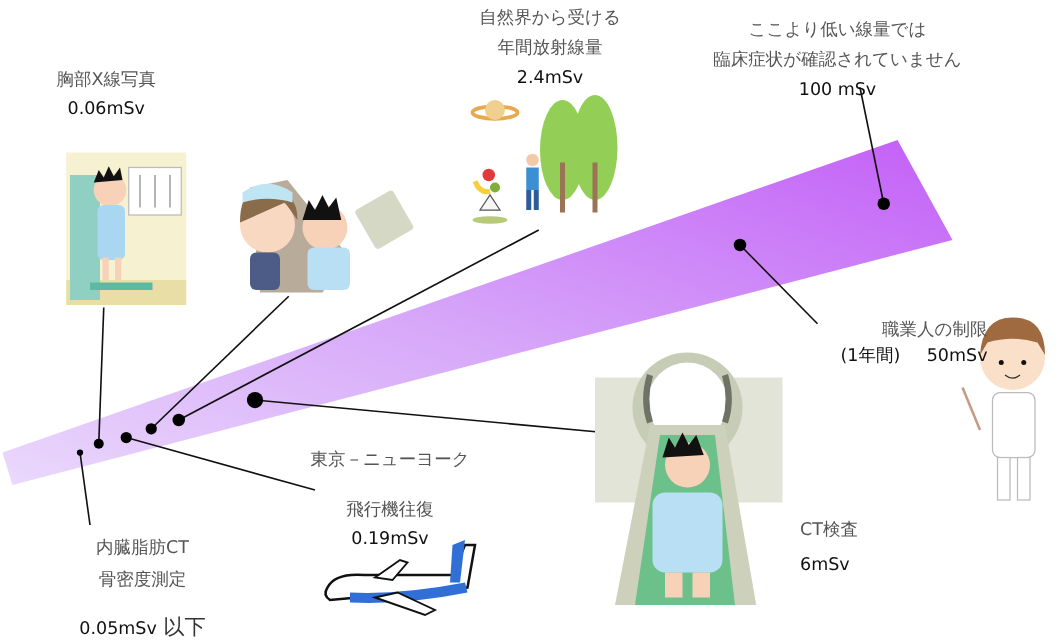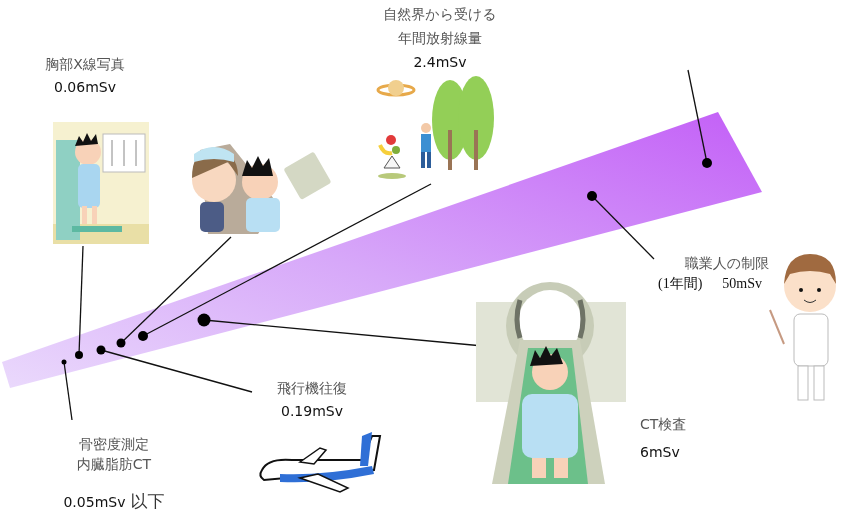--- a/index.html
+++ b/index.html
@@ -139,41 +139,47 @@
     <div class="val" style="margin-top:3px;">0.06mSv</div>
   </div>
 
 
   <div class="lbl" style="left:360px; top:4px; width:160px;">
     <div class="jp">自然界から受ける</div>
     <div class="jp" style="margin-top:4px;">年間放射線量</div>
     <div class="val" style="margin-top:4px;">2.4mSv</div>
   </div>
 
+  <div class="lbl" style="left:540px; top:14px; width:260px;">
+    <div class="jp">ここより低い線量では</div>
+    <div class="jp" style="margin-top:4px;">臨床症状が確認されていません</div>
+    <div class="val" style="margin-top:4px;">100 mSv</div>
+  </div>
 
-  <div class="lbl" style="left:630px; top:254px; width:160px; text-align:center;font-family:Liberation Serif, serif;">
+  <div class="lbl" style="left:630px; top:254px; width:160px; text-align:right;">
     <div class="jp" style="padding-left:34px;">職業人の制限</div>
     <div style="margin-top:0;">
       <span class="val">(1年間)</span>
       <span class="val" style="margin-left:16px;">50mSv</span>
     </div>
   </div>
 
   <div class="lbl" style="left:640px; top:414px; width:80px; text-align:left;">
     <div class="jp">CT検査</div>
     <div class="val" style="margin-top:8px;">6mSv</div>
   </div>
 
   <div class="lbl" style="left:232px; top:358px; width:160px;">
+    <div class="jp">東京－ニューヨーク</div>
     <div class="jp" style="margin-top:20px;">飛行機往復</div>
     <div class="val" style="margin-top:3px;">0.19mSv</div>
   </div>
 
   <div class="lbl" style="left:44px; top:428px; width:140px;">
+    <div class="jp">内臓脂肪CT</div>
     <div class="jp" style="margin-top:6px;">骨密度測定</div>
-    <div class="jp">内臓脂肪CT</div>
     <div style="margin-top:16px;">
       <span class="val">0.05mSv</span>
       <span class="small">以下</span>
     </div>
   </div>
 
 </div>
 
 </body></html>

